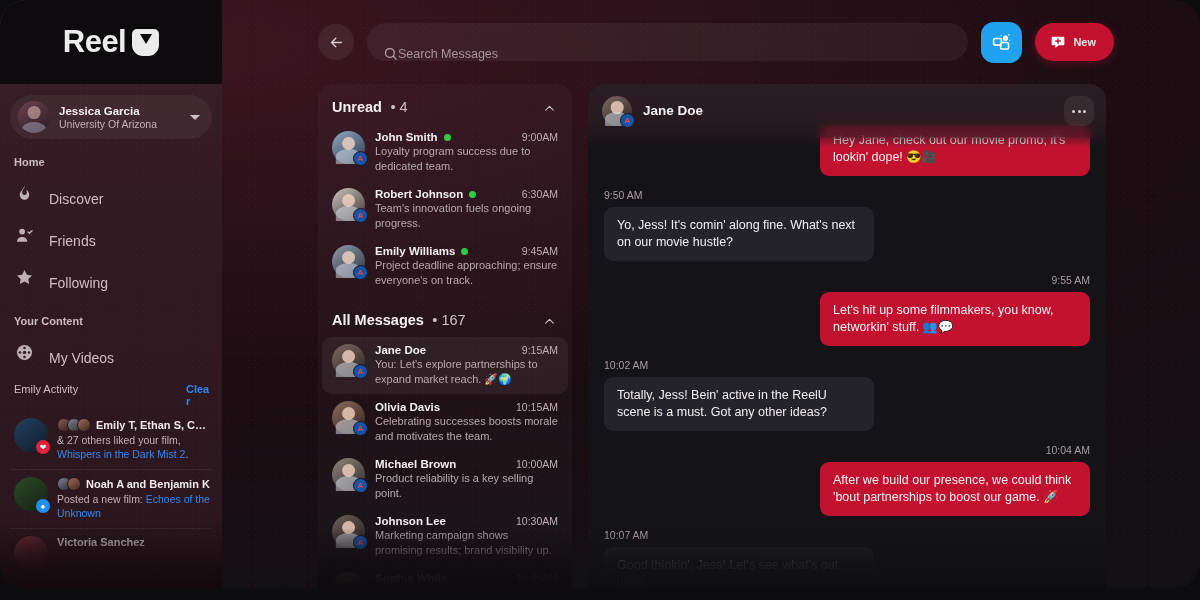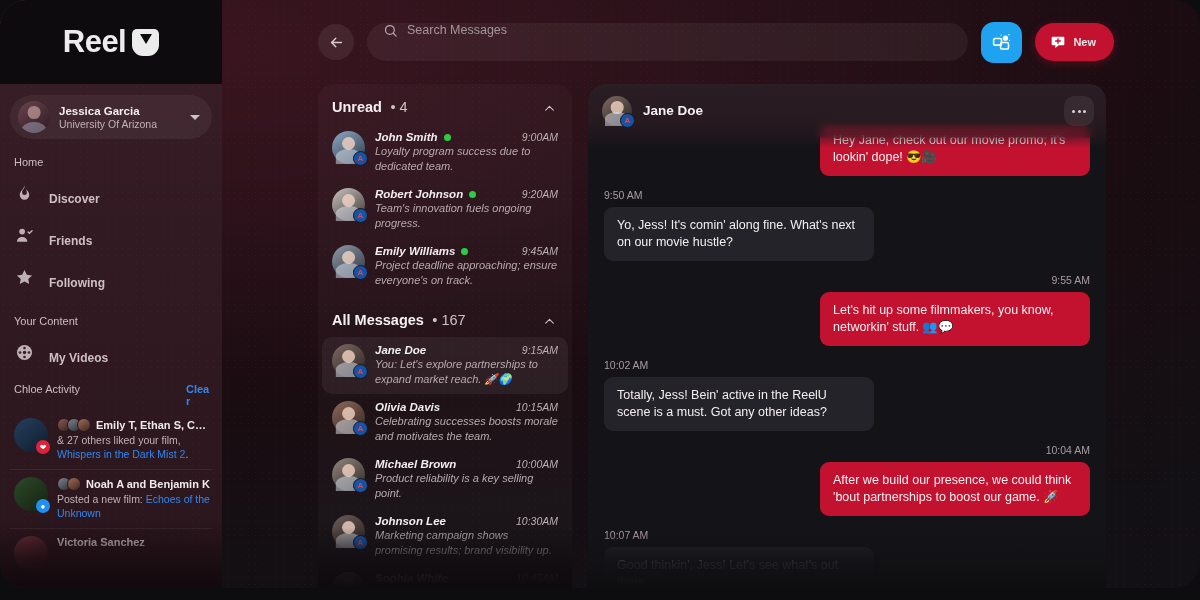--- a/index.html
+++ b/index.html
@@ -115,31 +115,31 @@
   .caret-dn {
     width: 0; height: 0; margin-right: 4px;
     border-left: 5px solid transparent;
     border-right: 5px solid transparent;
     border-top: 5px solid #cfc0c6;
   }
 
   .nav-section-label {
     position: relative; z-index: 2;
     margin: 17px 0 4px 14px;
-    font-size: 11px; color: #cbbcc2; font-weight: 400;
+    font-size: 11px; color: #cbbcc2; font-weight: 700;
   }
   .nav-item {
     position: relative; z-index: 2;
     display: flex; align-items: center; gap: 15px;
     height: 42px; padding: 0 14px;
     color: #c9bac0;
   }
   .nav-icon { width: 20px; height: 20px; display: flex; align-items: center; justify-content: center; }
   .nav-icon svg { width: 19px; height: 19px; fill: #bfb0b6; }
-  .nav-label { font-size: 12px; color: #cdbfc5; font-weight: 700; margin-top: 11px; }
+  .nav-label { font-size: 14px; color: #cdbfc5; font-weight: 400; margin-top: 11px; }
 
   .activity-head {
     position: relative; z-index: 2;
     margin: 10px 10px 0 14px;
     display: flex; align-items: flex-start; justify-content: space-between;
   }
   .activity-title { font-size: 11px; color: #cbbcc2; }
   .activity-clear {
     font-size: 11px; color: #2f87f0; font-weight: 700;
     width: 26px; text-align: left; line-height: 12px; word-break: break-all;
@@ -200,21 +200,21 @@
   .circle-btn {
     width: 36px; height: 36px; border-radius: 50%;
     background: rgba(255,255,255,0.07);
     display: flex; align-items: center; justify-content: center;
     flex: 0 0 auto;
   }
   .circle-btn svg { width: 17px; height: 17px; stroke: #d8ccd1; fill: none; stroke-width: 2; }
   .searchbar {
     flex: 1 1 auto; height: 38px; border-radius: 19px;
     background: rgba(255,255,255,0.055);
-    display: flex; align-items: flex-start; gap: 9px; padding: 0 16px;
+    display: flex; align-items: flex-end; padding: 0 16px;
     min-width: 0;
   }
   .searchbar svg { width: 15px; height: 15px; stroke: #b4a6ab; fill: none; stroke-width: 2; flex: 0 0 auto; }
   .search-input {
     flex: 1 1 auto; background: transparent; border: none; outline: none;
     font-family: "Liberation Sans", sans-serif;
     font-size: 12.5px; color: #e7dfe2;
   }
   .search-input::placeholder { color: #a4969b; }
   .ai-btn {
@@ -285,21 +285,21 @@
   .uni-badge {
     position: absolute; right: -3px; bottom: -2px;
     width: 15px; height: 15px; border-radius: 50%;
     background: #1453a8; border: 1.5px solid #1a1519;
     display: flex; align-items: center; justify-content: center;
   }
   .uni-badge i {
     font-style: normal; font-size: 8px; font-weight: 700; color: #e8473f;
     line-height: 1;
   }
-  .msg-body { flex: 1 1 auto; min-width: 0; font-style: italic; }
+  .msg-body { flex: 1 1 auto; min-width: 0; }
   .msg-top { display: flex; align-items: center; gap: 6px; }
   .msg-name {
     font-size: 11.5px; font-weight: 700; color: #f2eef0;
     white-space: nowrap; overflow: hidden; text-overflow: ellipsis;
   }
   .online-dot { width: 7px; height: 7px; border-radius: 50%; background: #2ecc45; flex: 0 0 auto; }
   .msg-time { margin-left: auto; font-size: 10.5px; color: #bdb0b5; flex: 0 0 auto; }
   .msg-prev {
     font-size: 11px; color: #b6a9ae; line-height: 15px; margin-top: 1px;
     display: -webkit-box; -webkit-line-clamp: 2; -webkit-box-orient: vertical; overflow: hidden;
@@ -433,21 +433,21 @@
               <circle cx="12" cy="6.3" r="1.7" fill="#3a2128"></circle>
               <circle cx="12" cy="17.7" r="1.7" fill="#3a2128"></circle>
               <circle cx="6.3" cy="12" r="1.7" fill="#3a2128"></circle>
               <circle cx="17.7" cy="12" r="1.7" fill="#3a2128"></circle>
             </svg>
         </span>
         <span class="nav-label">My Videos</span>
       </div>
 
       <div class="activity-head">
-        <span class="activity-title">Chloe Activity</span>
+        <span class="activity-title">Emily Activity</span>
         <span class="activity-clear">Clear</span>
       </div>
 
       <div class="act-list">
 
         <div class="act-item">
           <div class="act-thumb">
             <span class="act-badge like">❤</span>
           </div>
           <div class="act-body">
@@ -568,21 +568,21 @@
             <span class="face"></span>
               <span class="body"></span>
             <span class="uni-badge">
                 <i>A</i>
               </span>
           </div>
           <div class="msg-body">
             <div class="msg-top">
               <span class="msg-name">Robert Johnson</span>
               <span class="online-dot"></span>
-              <span class="msg-time">9:20AM</span>
+              <span class="msg-time">6:30AM</span>
             </div>
             <div class="msg-prev">Team's innovation fuels ongoing progress.</div>
           </div>
         </div>
 
         <div class="msg-row">
           <div class="msg-av v3">
             <span class="face"></span>
               <span class="body"></span>
             <span class="uni-badge">

